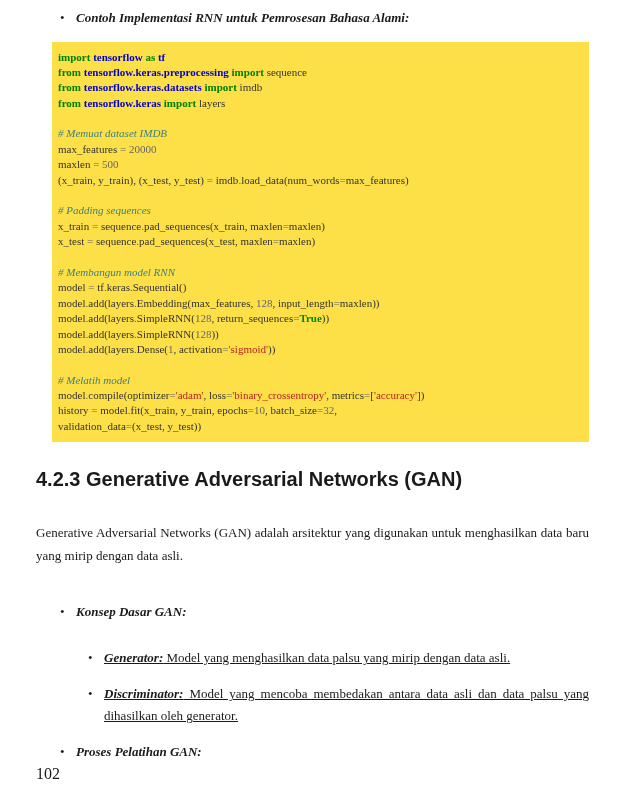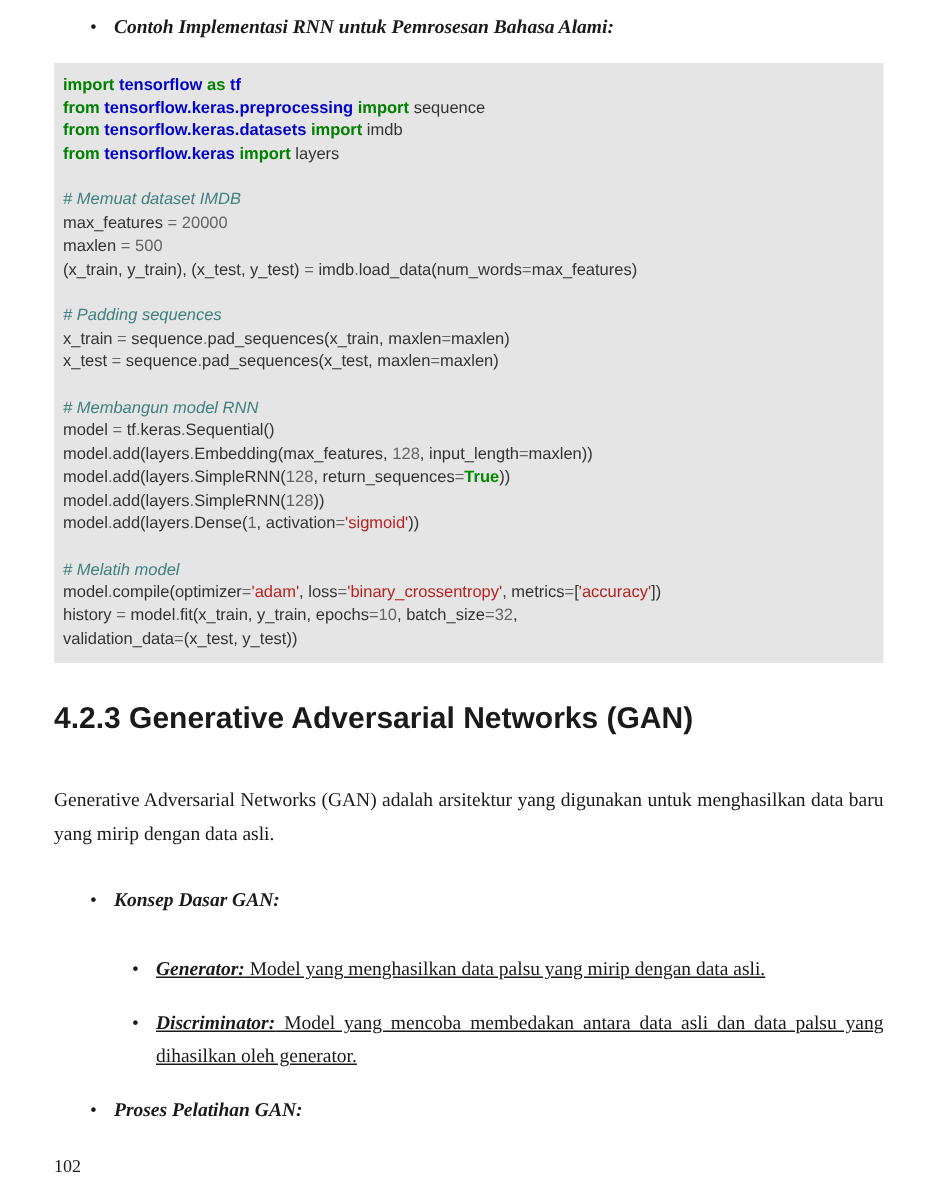--- a/index.html
+++ b/index.html
@@ -40,52 +40,52 @@
     position: absolute;
     left: 0;
     top: 0;
   }
   .bold-italic {
     font-weight: bold;
     font-style: italic;
     margin-top: 20px;
   }
   .code-block {
-    background: #e5e5e5;
-    font-family: Liberation Sans, sans-serif;
+    background: #fde047;
+    font-family: Liberation Serif, serif;
     font-size: 11px;
     line-height: 1.4;
     padding: 8px 6px;
-    margin: 14px 0 22px 0;
+    margin: 14px 0 22px 16px;
     white-space: pre;
     color: #333;
   }
   .kw-blue { color: #0000cc; font-weight: bold; }
   .kw-green { color: #008000; font-weight: bold; }
   .kw-greenbold { color: #008800; font-weight: bold; }
   .comment { color: #408080; font-style: italic; }
   .num { color: #666666; }
   .str { color: #ba2121; }
   .op { color: #666666; }
   .section-heading {
     font-family: 'Arial', 'Helvetica', sans-serif;
     font-weight: bold;
     font-size: 20px;
     margin: 18px 0 28px 0;
   }
   .para {
     text-align: justify;
     line-height: 1.75;
-    margin-bottom: 22px;
+    margin-bottom: 34px;
   }
   .page-num {
     position: absolute;
     bottom: 14px;
     left: 36px;
-    font-size: 12px;
+    font-size: 16px;
   }
   .sp14 { height: 14px; }
 </style>
 </head>
 <body>
 
 <div class="bullet-item">
   <span class="bold-italic">Contoh Implementasi RNN untuk Pemrosesan Bahasa Alami:</span>
 </div>
 

